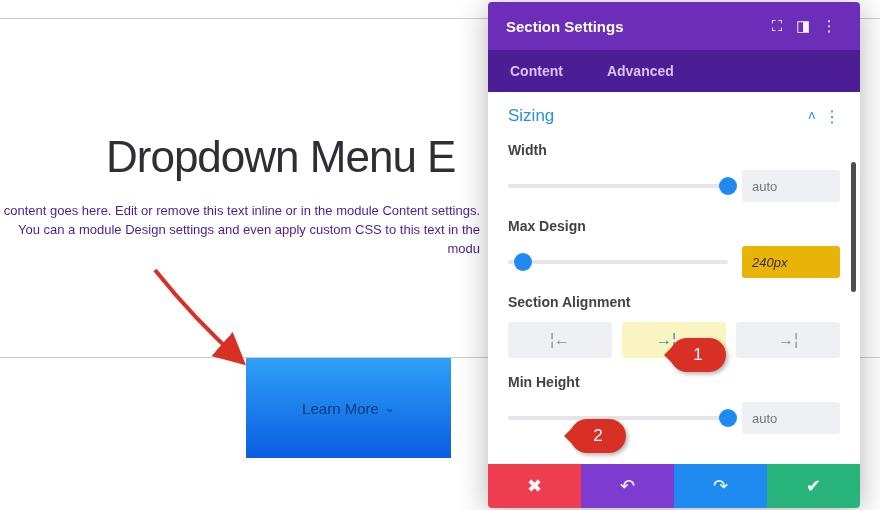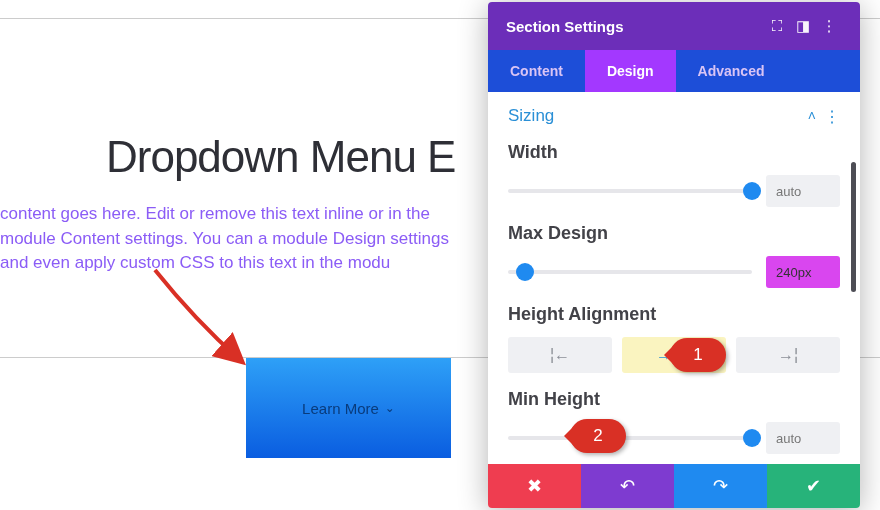--- a/index.html
+++ b/index.html
@@ -4,48 +4,48 @@
 <style>
   * { box-sizing: border-box; margin: 0; padding: 0; }
   body { font-family: -apple-system, "Segoe UI", sans-serif; width: 880px; height: 510px; overflow: hidden; background: #fff; position: relative; }
 
   
   .page { position: absolute; inset: 0; }
   .hr { border-top: 1px solid #ccc; position: absolute; left: 0; right: 0; }
   .hr.top { top: 18px; }
   .hr.bot { top: 357px; }
   .headline { position: absolute; top: 132px; left: 62px; font-size: 44px; letter-spacing: -1px; color: #2e2f36; font-weight: 500; margin-left: 44px; }
-  .sub { position: absolute; top: 202px; left: 0; right: 400px; font-size: 17px; color: #8b5cf6; text-align: left; line-height: 1.45; }
+  .sub { position: absolute; top: 202px; left: 0; right: 400px; font-size: 13px; color: #4c1d95; text-align: right; line-height: 1.45; }
   .learnbtn { position: absolute; top: 358px; left: 246px; width: 205px; height: 100px; background: linear-gradient(180deg,#2ea0f7 0%,#0a5de0 100%); display: flex; align-items: center; justify-content: center; color: #093b7c; font-size: 15px; font-weight: 500; }
   .learnbtn .chev { margin-left: 6px; font-size: 12px; }
 
   
   .arrow-svg { position: absolute; top: 260px; left: 135px; width: 130px; height: 120px; pointer-events: none; }
 
   
   .panel { position: absolute; top: 2px; right: 20px; width: 372px; height: 506px; background: #fff; box-shadow: 0 4px 30px rgba(0,0,0,.3); border-radius: 4px; display: flex; flex-direction: column; overflow: hidden; }
   .p-hdr { background: #6c2eb9; color: #fff; height: 48px; display: flex; align-items: center; padding: 0 18px; }
   .p-hdr .title { font-size: 15px; font-weight: 600; flex: 1; }
   .p-hdr .ic { width: 26px; text-align: center; font-size: 15px; cursor: pointer; opacity: .95; }
-  .tabs { background: #1d4ed8; display: flex; height: 42px; }
+  .tabs { background: #4c1d95; display: flex; height: 42px; }
   .tab { flex: 0 0 auto; padding: 0 22px; display: flex; align-items: center; color: #d9c4f5; font-size: 14px; font-weight: 600; cursor: pointer; }
   .tab.active { background: #a338ff; color: #fff; }
   .body { flex: 1; overflow: hidden; padding: 14px 20px 0 20px; position: relative; }
   .scrollbar { position: absolute; right: 4px; top: 70px; width: 5px; height: 130px; background: #4d4d55; border-radius: 3px; }
   .grp-hdr { display: flex; align-items: center; color: #2a8fd6; font-size: 17px; font-weight: 500; margin-bottom: 6px; }
   .grp-hdr .sp { flex: 1; }
   .grp-hdr .caret { color: #2a8fd6; font-size: 14px; margin-right: 8px; cursor: pointer; }
   .grp-hdr .dots { color: #2a8fd6; font-size: 16px; cursor: pointer; }
   .ctrl { margin-top: 16px; }
-  .ctrl-lbl { font-size: 18px; color: #424248; font-weight: 600; margin-bottom: 12px; }
+  .ctrl-lbl { font-size: 14px; color: #424248; font-weight: 600; margin-bottom: 12px; }
   .row { display: flex; align-items: center; gap: 14px; }
   .slider { flex: 1; height: 4px; background: #e6e6ea; border-radius: 2px; position: relative; }
   .knob { position: absolute; top: 50%; width: 18px; height: 18px; background: #1f8af0; border-radius: 50%; transform: translate(-50%,-50%); }
-  .valbox { width: 74px; height: 32px; background: #eff0f3; border-radius: 3px; display: flex; align-items: center; padding: 0 10px; font-size: 13px; color: #777; }
-  .valbox.hl { background: #d946ef; color: #333; }
+  .valbox { width: 98px; height: 32px; background: #eff0f3; border-radius: 3px; display: flex; align-items: center; padding: 0 10px; font-size: 13px; color: #777; }
+  .valbox.hl { background: #eab308; color: #333; font-style: italic; }
   .align-row { display: flex; gap: 10px; }
   .align-btn { flex: 1; height: 36px; background: #eff0f3; border-radius: 3px; display: flex; align-items: center; justify-content: center; color: #8a8d95; cursor: pointer; }
   .align-btn.hl { background: #faf4c0; color: #2a8fd6; }
   .footer { height: 44px; display: flex; }
   .fbtn { flex: 1; display: flex; align-items: center; justify-content: center; color: #fff; font-size: 18px; cursor: pointer; }
   .f-red { background: #ef3d50; }
   .f-purple { background: #7e3bd0; }
   .f-blue { background: #1f8af0; }
   .f-green { background: #27b37a; }
 
@@ -80,21 +80,20 @@
 
 <div class="panel">
   <div class="p-hdr">
     <div class="title">Section Settings</div>
     <div class="ic">⛶</div>
     <div class="ic">◨</div>
     <div class="ic">⋮</div>
   </div>
   <div class="tabs">
     <div class="tab">Content</div>
-    <div class="tab active">Design</div>
     <div class="tab">Advanced</div>
   </div>
 
   <div class="body">
     <div class="scrollbar"></div>
 
     <div class="grp-hdr">
       <span>Sizing</span>
       <span class="sp"></span>
       <span class="caret">˄</span>
@@ -115,21 +114,21 @@
       <div class="ctrl-lbl">Max Design</div>
       <div class="row">
         <div class="slider">
             <div class="knob" style="left:7%"></div>
           </div>
         <div class="valbox hl">240px</div>
       </div>
     </div>
 
     <div class="ctrl">
-      <div class="ctrl-lbl">Height Alignment</div>
+      <div class="ctrl-lbl">Section Alignment</div>
       <div class="align-row">
         <div class="align-btn">
           <span>¦←</span>
         </div>
         <div class="align-btn hl">
           <span>→¦←</span>
         </div>
         <div class="align-btn">
           <span>→¦</span>
         </div>

